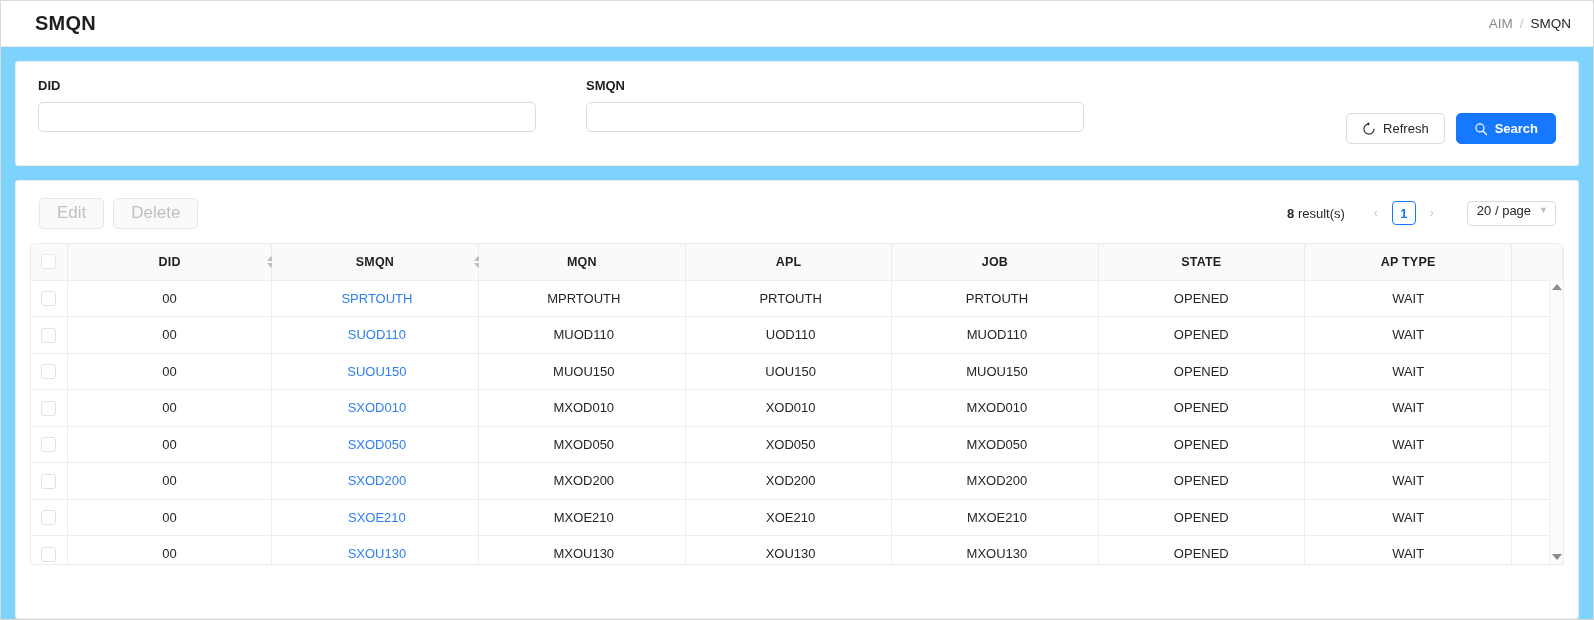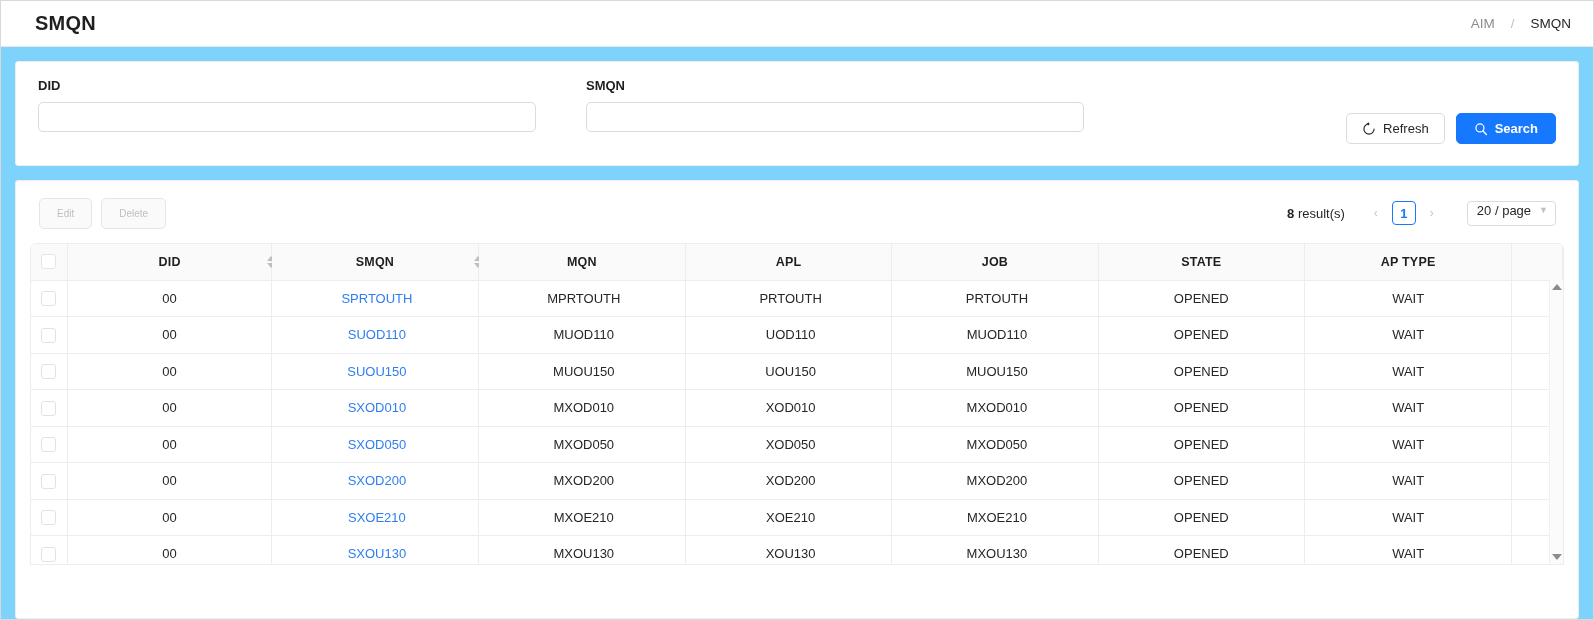--- a/index.html
+++ b/index.html
@@ -34,21 +34,21 @@
   .page-title {
     font-size: 20px;
     font-weight: bold;
     color: #1f1f1f;
     letter-spacing: .2px;
   }
   .breadcrumb {
     font-size: 13.5px;
     display: flex;
     align-items: center;
-    gap: 16px;
+    gap: 7px;
   }
   .breadcrumb .crumb-link { color: #8c8c8c; }
   .breadcrumb .crumb-sep  { color: #bfbfbf; }
   .breadcrumb .crumb-current { color: #262626; }
 
   
   .search-card {
     margin: 14px 14px 0 14px;
     background: #ffffff;
     border: 1px solid #ebedf0;
@@ -143,21 +143,21 @@
     padding: 0 8px 0 9px;
   }
   .toolbar-left { display: flex; gap: 9px; }
   .btn-disabled {
     background: #fafafa;
     border: 1px solid #e4e6ea;
     color: #bfbfbf;
     cursor: not-allowed;
     height: 31px;
     border-radius: 5px;
-    font-size: 10px;
+    font-size: 17px;
     padding: 0 17px;
     display: inline-flex;
     align-items: center;
     font-family: "Liberation Sans", sans-serif;
   }
   .toolbar-right {
     display: flex;
     align-items: center;
     gap: 21px;
     font-size: 13px;

